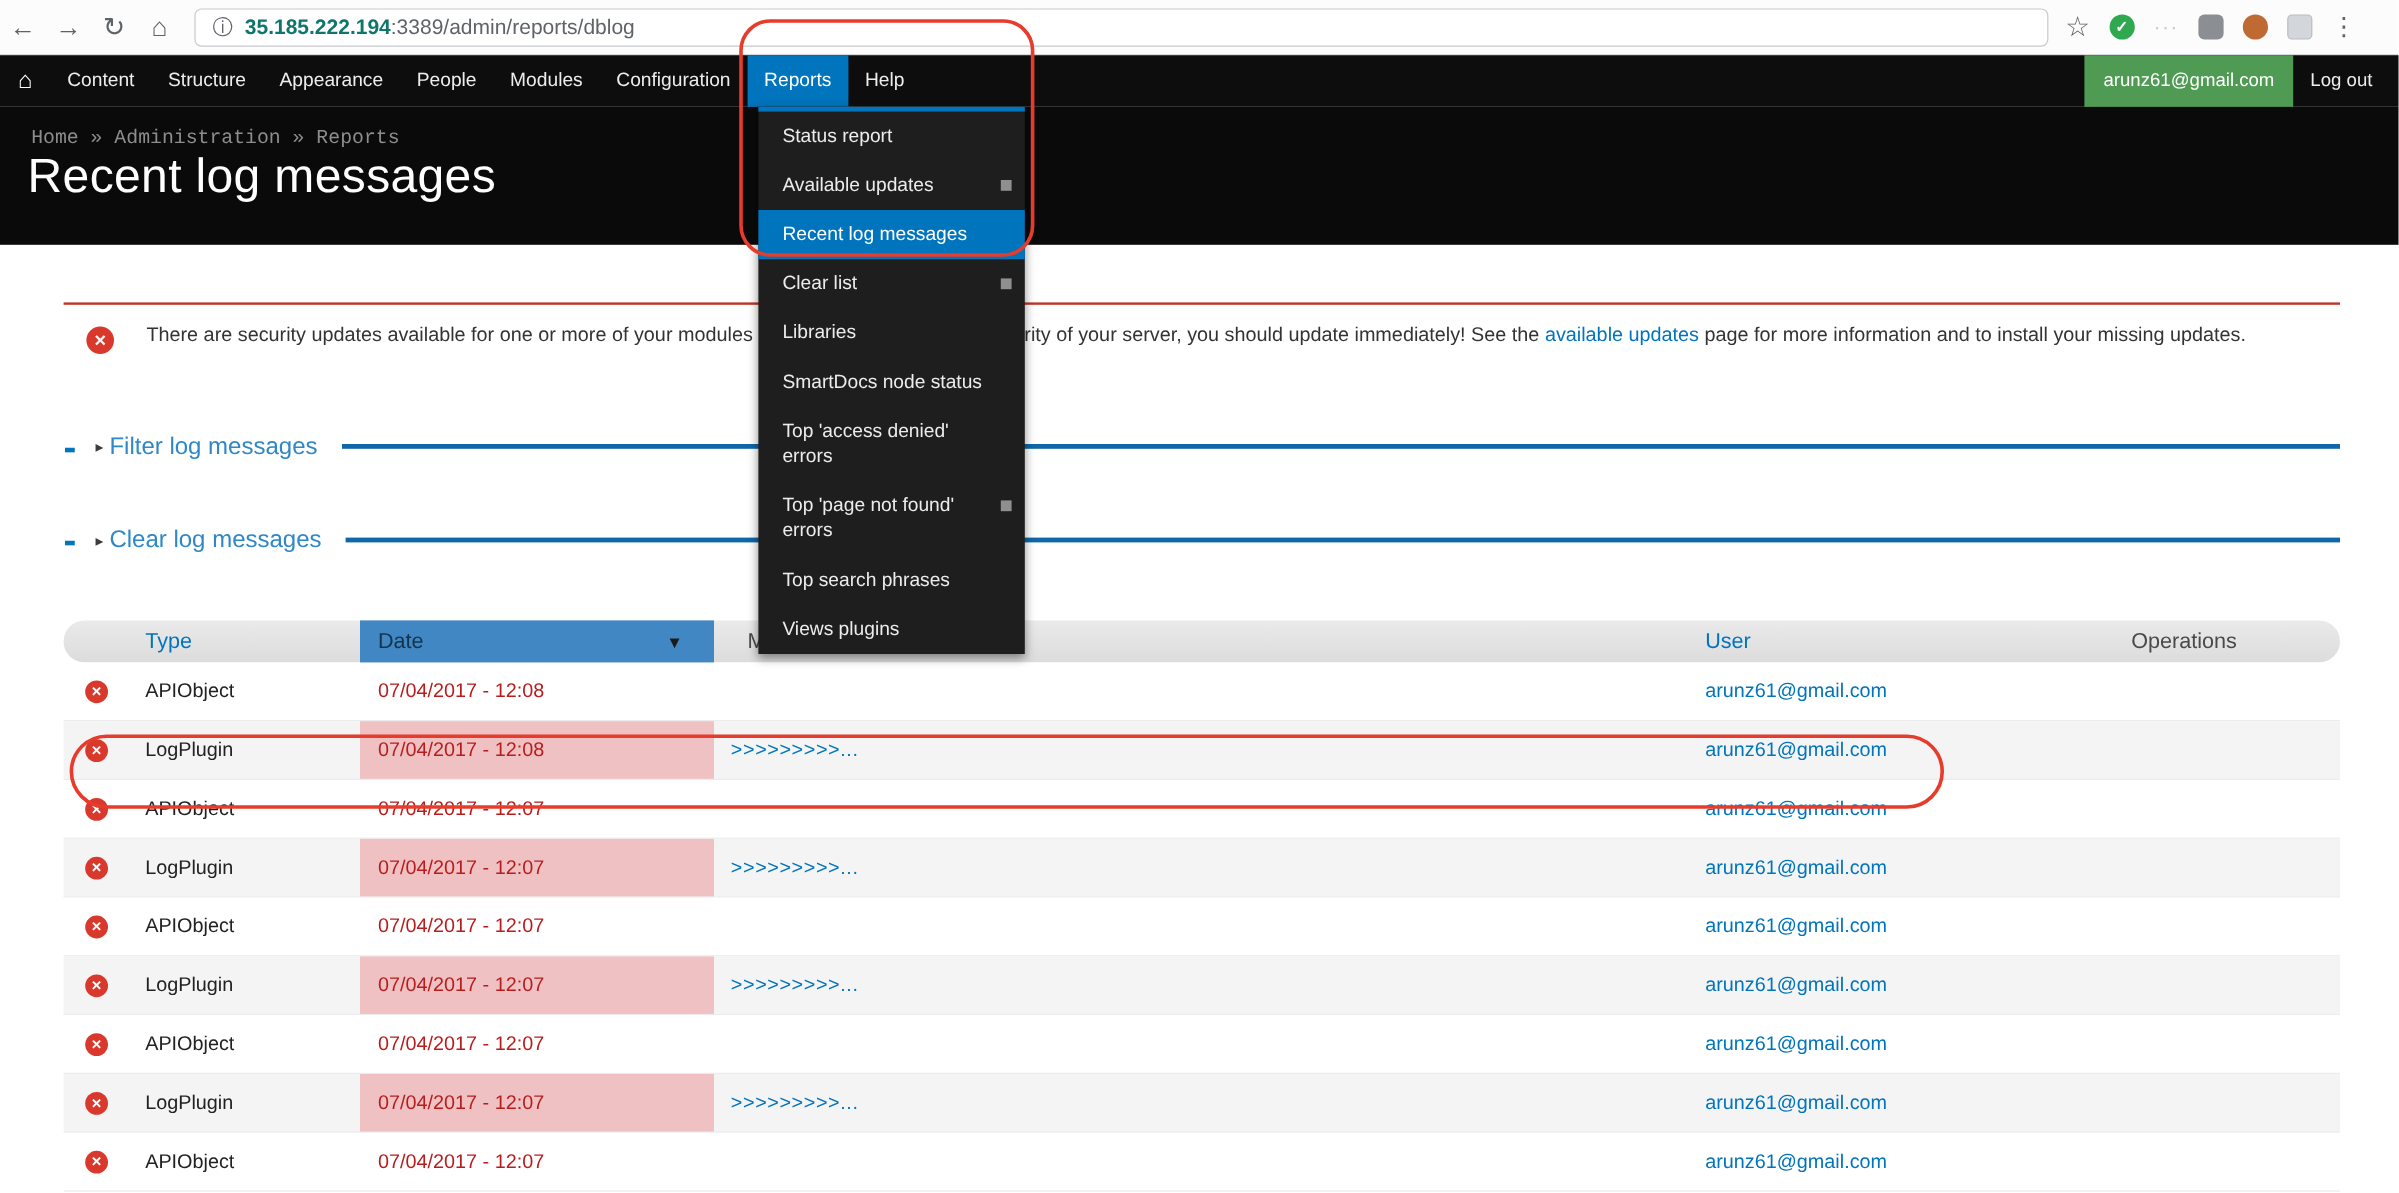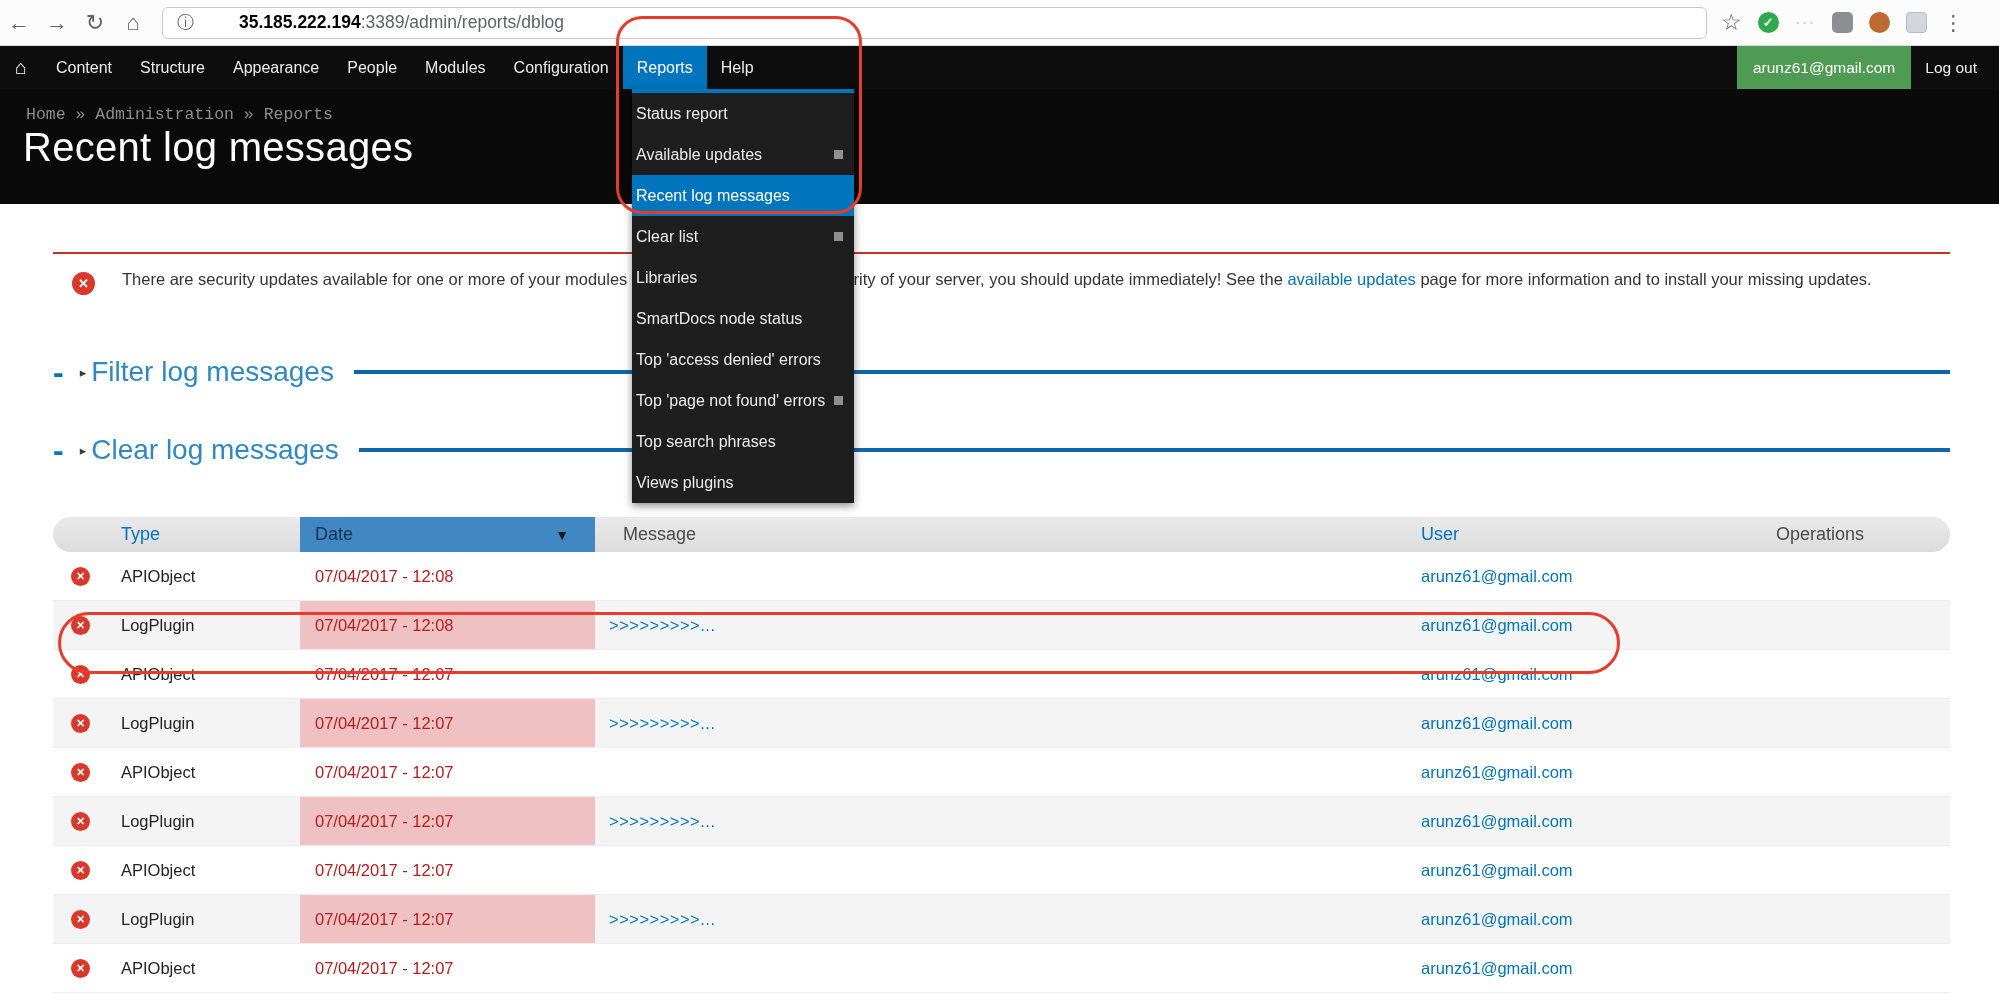--- a/index.html
+++ b/index.html
@@ -5,21 +5,21 @@
   * { margin:0; padding:0; box-sizing:border-box; }
   html,body { width:1999px; height:994px; overflow:hidden; font-family:"Liberation Sans", sans-serif; background:#fff; }
   .screen { position:relative; width:1999px; height:994px; overflow:hidden; background:#fff; }
 
   
   .chrome { position:absolute; top:0; left:0; right:0; height:46px; background:#fcfcfc; border-bottom:1px solid #d8d9db; display:flex; align-items:center; z-index:5; }
   .nav-btn { width:38px; text-align:center; font-size:22px; color:#5f6368; cursor:pointer; }
   .omnibox { height:32px; margin-left:10px; border:1px solid #c7c9cd; border-radius:6px; background:#fff; display:flex; align-items:center; flex:1; max-width:1545px; }
   .info-icon { margin:0 10px 0 14px; color:#5f6368; font-size:17px; }
   .url { font-size:17.5px; color:#5f6368; white-space:nowrap; }
-  .url .host { color:#000000; font-weight:700;margin-left:35px; }
+  .url .host { color:#0f766e; font-weight:700; }
   .chrome-right { display:flex; align-items:center; margin-left:14px; margin-right:8px; gap:16px; }
   .star { font-size:23px; color:#5f6368; cursor:pointer; }
   .ext { width:21px; height:21px; cursor:pointer; }
   .ext-check { border-radius:50%; background:#2fa84f; color:#fff; font-size:13px; font-weight:bold; text-align:center; line-height:21px; }
   .ext-dots { color:#c9ccd1; font-size:18px; line-height:21px; text-align:center; letter-spacing:1px; }
   .ext-gray { border-radius:5px; background:#8b8e92; }
   .ext-orange { border-radius:50%; background:#c06a33; }
   .ext-square { border-radius:4px; background:#d3d6da; border:1px solid #b9bcc0; }
   .menu-dots { font-size:21px; color:#5f6368; cursor:pointer; }
 
@@ -43,21 +43,21 @@
   .err-badge { position:absolute; left:19px; top:6px; width:23px; height:23px; border-radius:50%; background:#d8392c; color:#fff; font-size:13px; font-weight:bold; text-align:center; line-height:23px; }
   .msg-text { margin-left:69px; font-size:16.5px; line-height:27px; color:#333; max-width:1795px; }
   a.link, .link { color:#0074bd; text-decoration:none; cursor:pointer; }
 
   
   .fieldset { position:absolute; left:53px; right:49px; height:40px; display:flex; align-items:center; }
   .fs-filter { top:352px; }
   .fs-clear { top:430px; }
   .fs-dash { color:#0074bd; font-size:32px; font-weight:bold; line-height:30px; margin-right:16px; }
   .fs-arrow { color:#3c3c3c; font-size:13px; margin-right:5px; }
-  .fs-label { color:#2f88c5; font-size:28px; font-weight:300; margin-right:20px; white-space:nowrap; cursor:pointer; }
+  .fs-label { color:#2f88c5; font-size:20px; font-weight:300; margin-right:20px; white-space:nowrap; cursor:pointer; }
   .fs-line { flex:1; height:4px; background:#0f67a9; }
 
   
   .logtable { position:absolute; left:53px; top:517px; width:1897px; font-size:16.5px; }
   .thead { display:flex; height:35px; background:linear-gradient(#eaeaea,#dcdcdc); align-items:stretch; font-size:18px; color:#4a4a4a;border-radius:18px; }
   .col-type { width:247px; }
   .col-date { width:295px; }
   .col-msg  { width:809px; }
   .col-user { width:286px; }
   .col-ops  { width:260px; }
@@ -76,21 +76,21 @@
   .type-text { color:#222; }
   .trow .col-date { padding-left:15px; color:#b91c1c; }
   .trow.hl .col-date { background:#efc1c3; }
   .trow .col-msg { padding-left:14px; }
   .msg-link { color:#0074bd; text-decoration:none; cursor:pointer; letter-spacing:0.5px; }
   .trow .col-user { padding-left:17px; }
   .user-link { color:#0074bd; text-decoration:none; cursor:pointer; }
 
   
   .dropdown { position:absolute; left:632px; top:89px; width:222px; background:#1e1e1e; border-top:4px solid #0074bd; z-index:50; box-shadow:0 3px 8px rgba(0,0,0,0.45); }
-  .dd-item { position:relative; padding:10px 4px; color:#ececec; font-size:16px; line-height:21px; cursor:pointer; }
+  .dd-item { position:relative; padding:10px 20px; color:#ececec; font-size:16px; line-height:21px; cursor:pointer; }
   .dd-item.active { background:#0074bd; color:#fff; }
   .dd-badge { position:absolute; right:11px; top:16px; width:9px; height:9px; background:#8f8f8f; }
 
   
   .annot { position:absolute; border:3px solid #e73b2b; background:transparent; z-index:100; pointer-events:none; }
   .annot-menu { left:616px; top:16px; width:246px; height:198px; border-radius:26px; }
   .annot-row  { left:58px; top:612px; width:1562px; height:62px; border-radius:32px; }
 </style>
 </head>
 <body>

